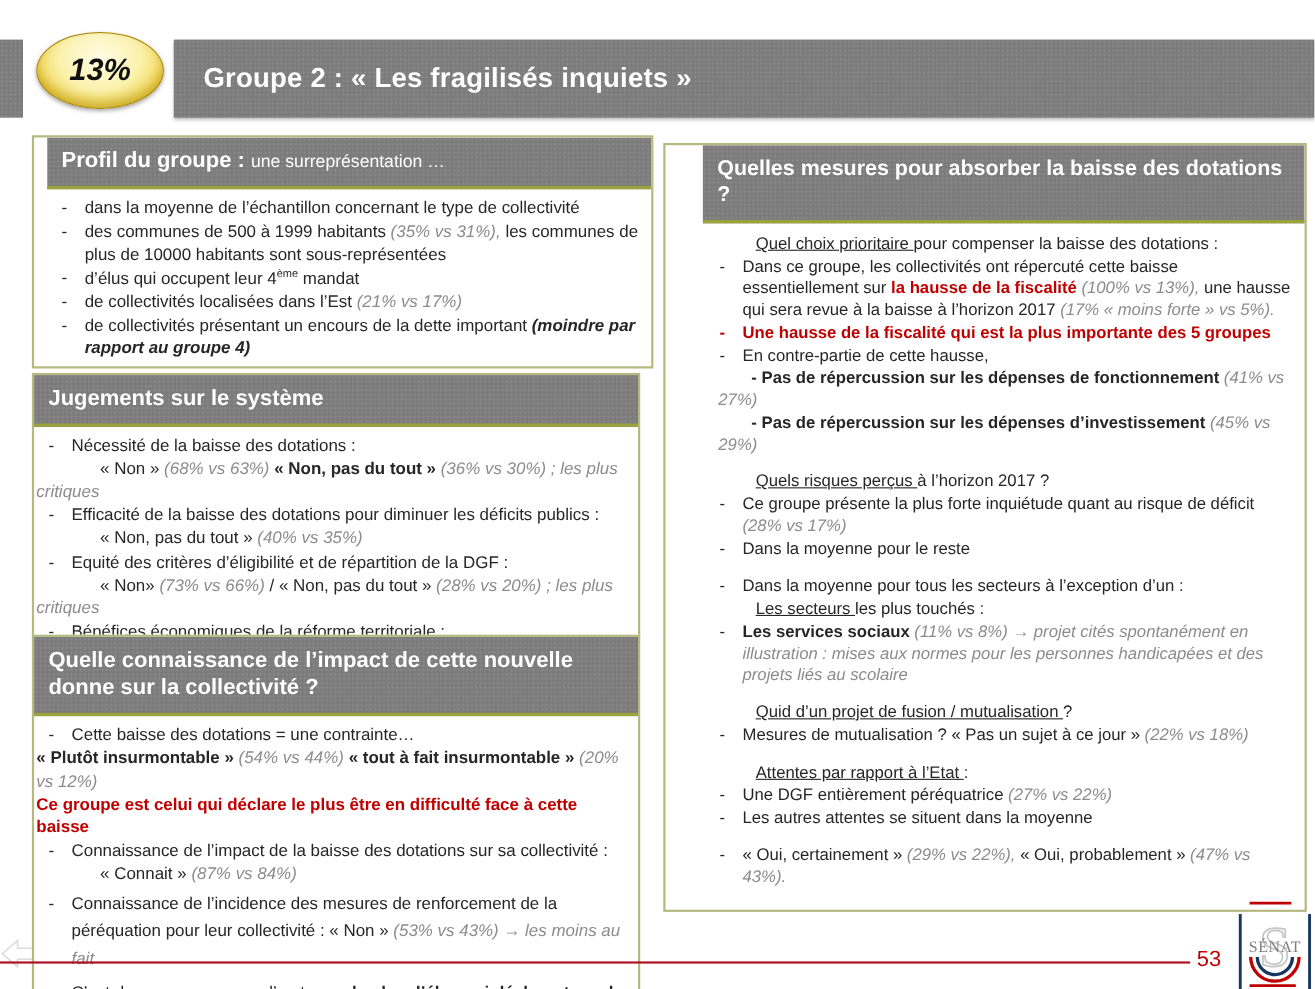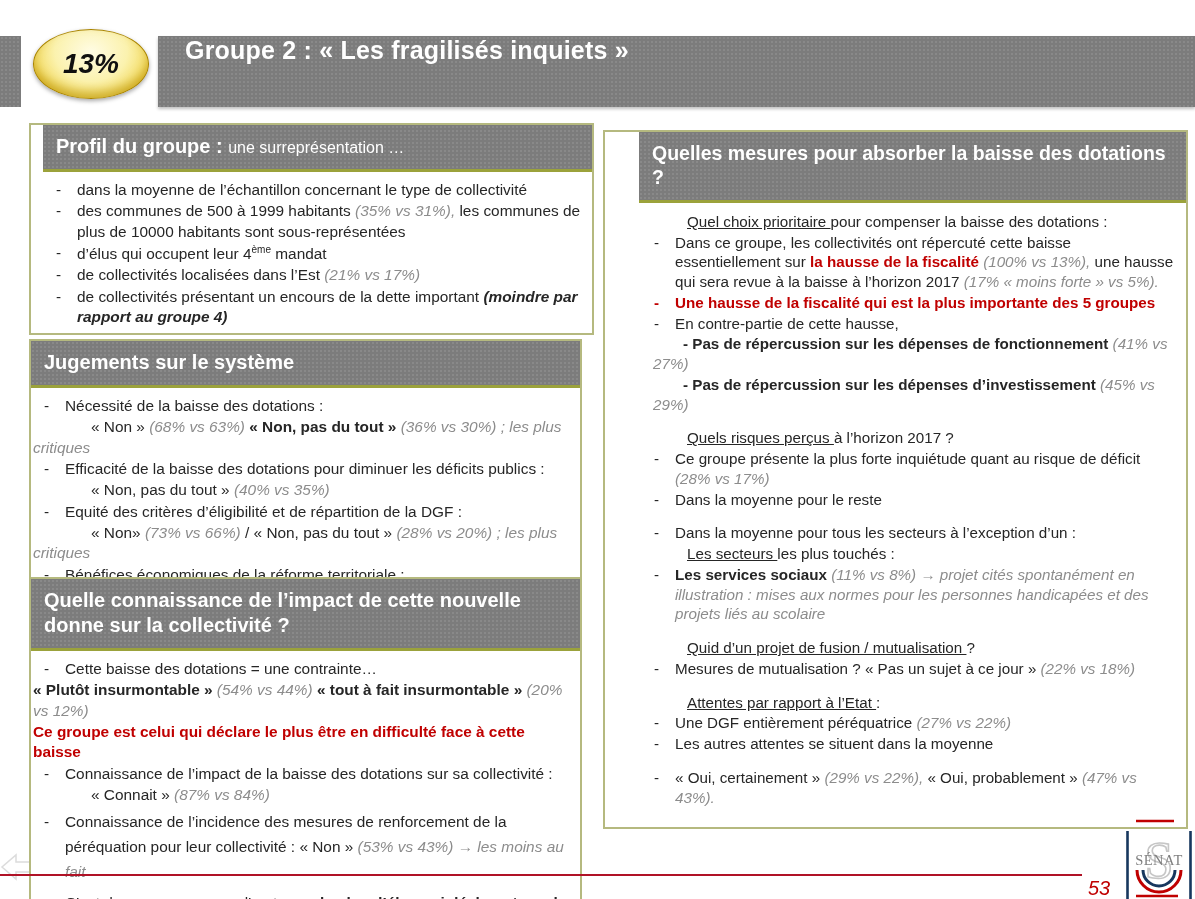--- a/index.html
+++ b/index.html
@@ -17,21 +17,21 @@
   .badge-backdrop{position:absolute;left:21px;top:24px;width:137px;height:85px;background:#fff;}
   .badge{
     position:absolute;left:33px;top:29px;width:114px;height:68px;border-radius:50%;
     background:radial-gradient(ellipse at 50% 32%, #fffce4 0%, #fbf2ae 45%, #f5e070 68%, #ecc52f 86%, #c79e0b 100%);
     border:1px solid #a98400;box-shadow:0 2px 4px rgba(0,0,0,0.35), inset 0 -6px 10px rgba(180,140,0,0.55);
     display:flex;align-items:center;justify-content:center;
     font-size:28px;font-weight:bold;font-style:italic;color:#101010;
   }
   .title-bar{
     position:absolute;left:158px;top:36px;width:1037px;height:71px;
-    display:flex;box-shadow:0 2px 3px rgba(0,0,0,0.25);
+    display:flex;align-items:center;box-shadow:0 2px 3px rgba(0,0,0,0.25);
   }
   .title-bar .title{color:#ffffff;font-weight:bold;font-size:25px;padding-left:27px;letter-spacing:0.2px;}
   
   .box{position:absolute;background:#ffffff;border:2px solid #b5b97f;overflow:hidden;}
   .box-header{
     color:#ffffff;font-size:20px;font-weight:bold;line-height:1.25;
     padding:9px 13px 10px 13px;border-bottom:3px solid #9ba23b;
     background-color:#7c7c7c;
     background-image:radial-gradient(rgba(255,255,255,0.10) 1px, rgba(0,0,0,0) 1px);
     background-size:4px 4px;
@@ -58,21 +58,21 @@
   .s-b{font-weight:bold;}
   .s-bi{font-weight:bold;font-style:italic;}
   .s-gi{color:#8c8c8c;font-style:italic;margin-top:20px;}
   .s-r{color:#c00000;font-weight:bold;}
   .s-u{text-decoration:underline;margin-left:34px;}
   .s-sup{vertical-align:super;font-size:0.65em;}
   #box3 .box-content .item:nth-child(6){line-height:1.6;margin-top:5px;}
   #box3 .box-content .item:nth-child(7){margin-top:9px;}
   
   .footer-line{position:absolute;left:0;top:874px;width:1082px;height:2px;background:#b01226;z-index:10;}
-  .page-number{position:absolute;left:1088px;top:861px;font-size:20px;font-style:italic;color:#c00000;z-index:11;margin-top:16px;}
+  .page-number{position:absolute;left:1088px;top:861px;font-size:20px;color:#c00000;z-index:11;}
   .senat-logo{position:absolute;left:1124px;top:818px;width:70px;height:81px;z-index:11;}
   .footer-arrows{position:absolute;left:0;top:850px;width:84px;height:48px;z-index:2;}
 </style>
 </head>
 <body>
 
 <div class="slide">
 
   <div class="top-stub texgray"></div>
   <div class="badge-backdrop"></div>

